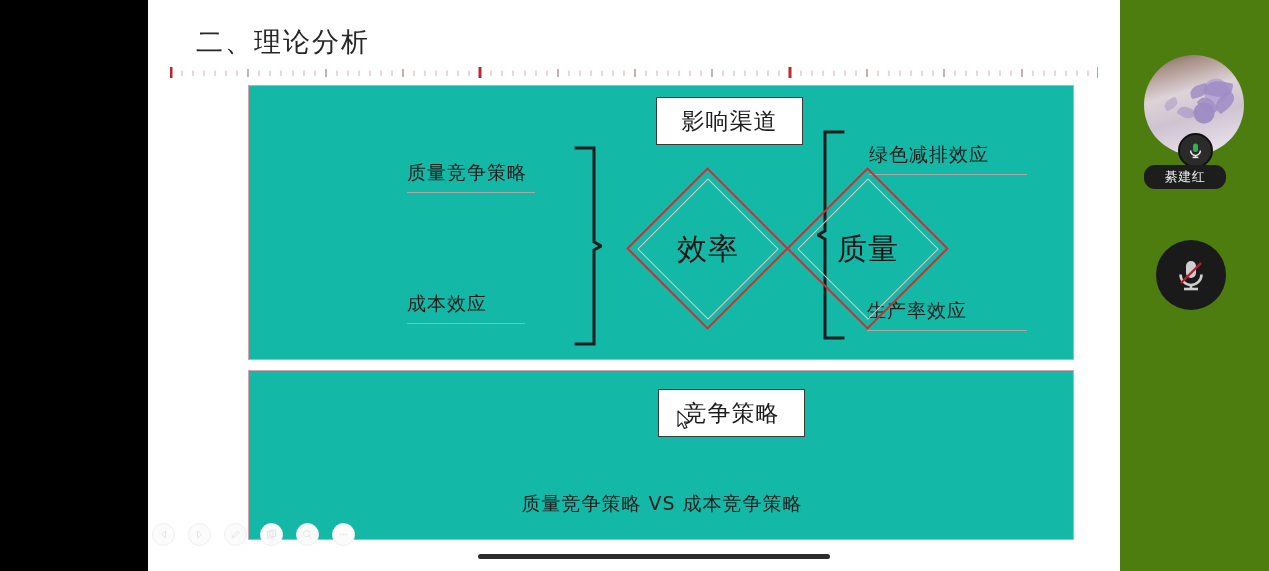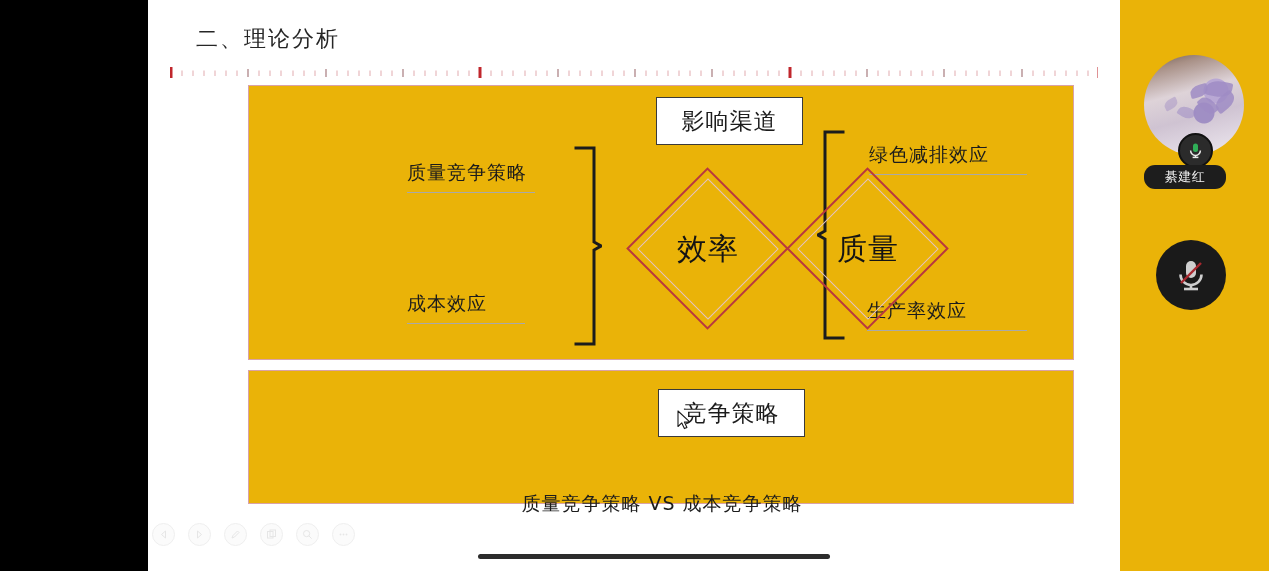--- a/index.html
+++ b/index.html
@@ -30,55 +30,55 @@
     width: 972px;
     height: 571px;
     background: #ffffff;
   }
 
   
   #slide-title {
     position: absolute;
     left: 48px;
     top: 24px;
-    font-size: 22px;
+    font-size: 27px;
     letter-spacing: 2px;
     color: #262626;
     font-family: "DejaVu Sans", "Liberation Sans", sans-serif;
     font-weight: 400;
     white-space: nowrap;
   }
 
   
   #ruler {
     position: absolute;
     left: 22px;
     top: 66px;
     width: 928px;
     height: 14px;
   }
 
   
   .rose-box {
     position: absolute;
     border: 1.5px solid #d9a2a8;
-    background: #eab308;
+    background: #14b8a6;
     box-sizing: border-box;
   }
   #channel-box {
     left: 100px;
     top: 85px;
     width: 826px;
     height: 275px;
   }
   #strategy-box {
     left: 100px;
     top: 370px;
     width: 826px;
-    height: 134px;
+    height: 170px;
     padding-left: 48px;
   }
 
   
   .outline-box {
     position: absolute;
     border: 1.6px solid #3a3a3a;
     background: #ffffff;
     box-sizing: border-box;
     display: flex;
@@ -210,21 +210,21 @@
     pointer-events: none;
   }
 
   
   #participant-rail {
     position: absolute;
     left: 1120px;
     top: 0;
     width: 149px;
     height: 571px;
-    background: #eab308;
+    background: #4d7c0f;
   }
   #avatar-tile {
     position: absolute;
     left: 24px;
     top: 55px;
     width: 100px;
     height: 100px;
   }
   #avatar {
     width: 100px;

